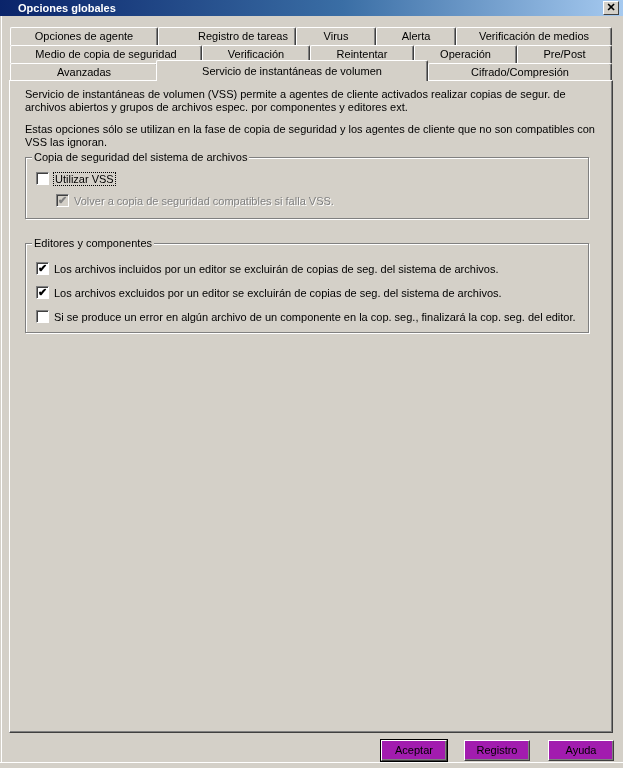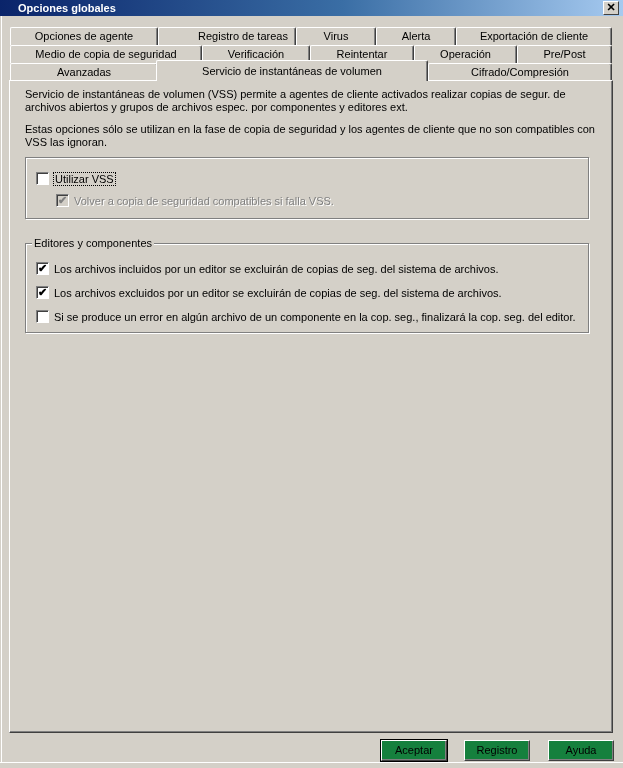--- a/index.html
+++ b/index.html
@@ -62,21 +62,21 @@
     box-shadow: inset 1px 1px 0 #404040;
     margin-right: 5px; position: relative; flex: none;
     font-size: 11px; line-height: 11px; text-align: center; font-weight: bold;
   }
   .cb.disabled { background: #d4d0c8; color: #808080; }
   .label-disabled { color: #808080; text-shadow: 1px 1px 0 #fff; }
   .focus { outline: 1px dotted #000; padding: 0 1px; }
 
   .btn {
     position: absolute; top: 740px; width: 66px; height: 21px;
-    background: #15803d;
+    background: #a21caf;
     border-top: 1px solid #fff; border-left: 1px solid #fff;
     border-right: 1px solid #404040; border-bottom: 1px solid #404040;
     box-shadow: inset -1px -1px 0 #808080;
     text-align: center; line-height: 18px; font-size: 11px;
   }
   .btn.default { outline: 1px solid #000; }
 </style>
 </head>
 <body>
 
@@ -85,38 +85,39 @@
   <div class="close-btn">
     <span>✕</span>
   </div>
 </div>
 <div class="left-edge"></div>
 
 <div class="tab" style="left:10px;top:27px;width:148px;"><span>Opciones de agente</span></div>
 <div class="tab" style="left:158px;top:27px;width:138px;padding-left:32px;"><span>Registro de tareas</span></div>
 <div class="tab" style="left:296px;top:27px;width:80px;"><span>Virus</span></div>
 <div class="tab" style="left:376px;top:27px;width:80px;"><span>Alerta</span></div>
-<div class="tab" style="left:456px;top:27px;width:156px;"><span>Exportación de cliente</span></div>
+<div class="tab" style="left:456px;top:27px;width:156px;"><span>Verificación de medios</span></div>
 
 <div class="tab" style="left:10px;top:45px;width:192px;"><span>Medio de copia de seguridad</span></div>
 <div class="tab" style="left:202px;top:45px;width:108px;"><span>Verificación</span></div>
 <div class="tab" style="left:310px;top:45px;width:104px;"><span>Reintentar</span></div>
 <div class="tab" style="left:414px;top:45px;width:103px;"><span>Operación</span></div>
 <div class="tab" style="left:517px;top:45px;width:95px;"><span>Pre/Post</span></div>
 
 <div class="tab" style="left:10px;top:63px;width:148px;"><span>Avanzadas</span></div>
 <div class="tab selected" style="left:156px;top:60px;width:272px;line-height:20px;"><span>Servicio de instantáneas de volumen</span></div>
 <div class="tab" style="left:428px;top:63px;width:184px;"><span>Cifrado/Compresión</span></div>
 
 <div class="panel"></div>
 
 <div class="desc" style="top:88px;z-index:4;">Servicio de instantáneas de volumen (VSS) permite a agentes de cliente activados realizar copias de segur. de archivos abiertos y grupos de archivos espec. por componentes y editores ext.</div>
 <div class="desc" style="top:123px;z-index:4;">Estas opciones sólo se utilizan en la fase de copia de seguridad y los agentes de cliente que no son compatibles con VSS las ignoran.</div>
 
 <div class="groupbox" style="left:25px;top:157px;width:564px;height:62px;z-index:4;">
+  <span class="groupbox-title">Copia de seguridad del sistema de archivos</span>
   <div class="cb-row" style="left:10px;top:14px;">
     <span class="cb"></span>
     <span class="focus">Utilizar VSS</span>
   </div>
   <div class="cb-row" style="left:30px;top:36px;">
     <span class="cb disabled"><span>✔</span></span>
     <span class="label-disabled">Volver a copia de seguridad compatibles si falla VSS.</span>
   </div>
 </div>
 

